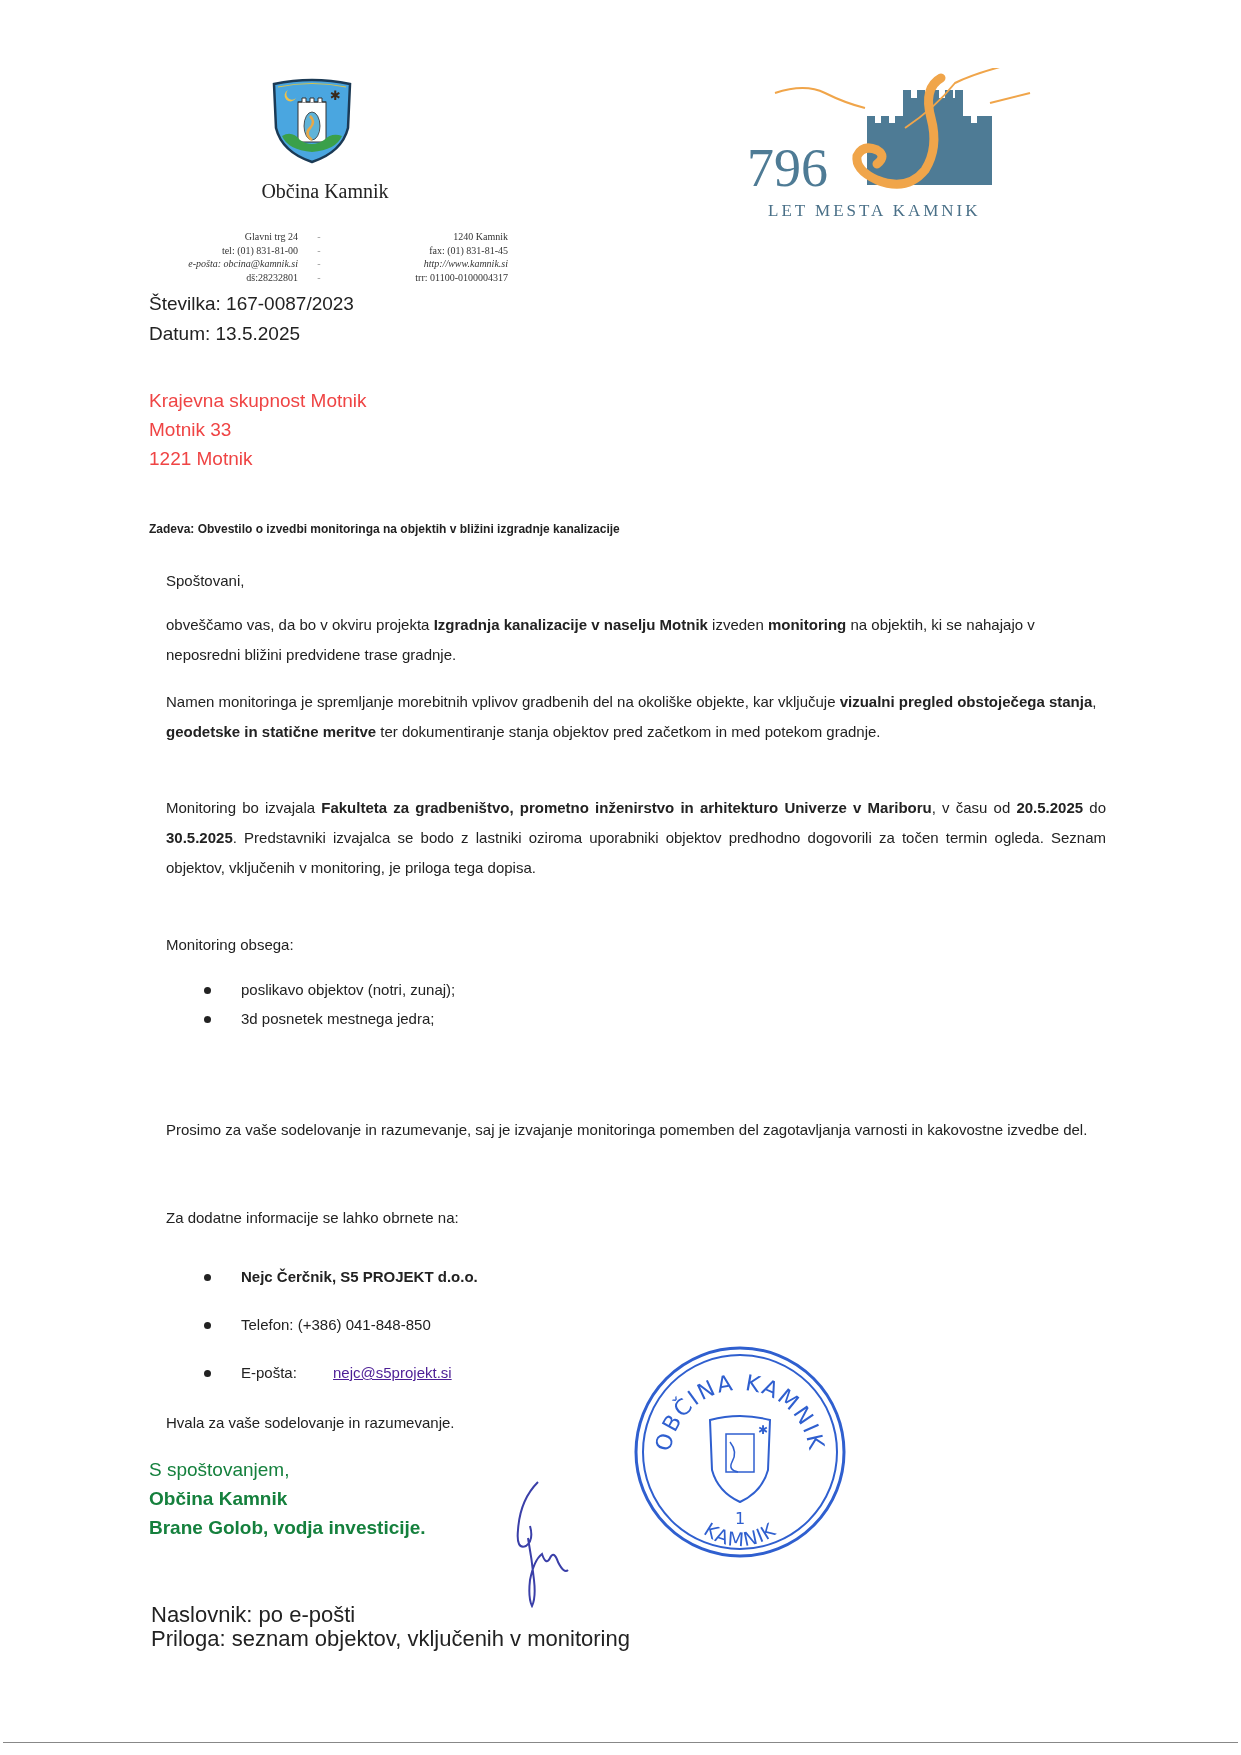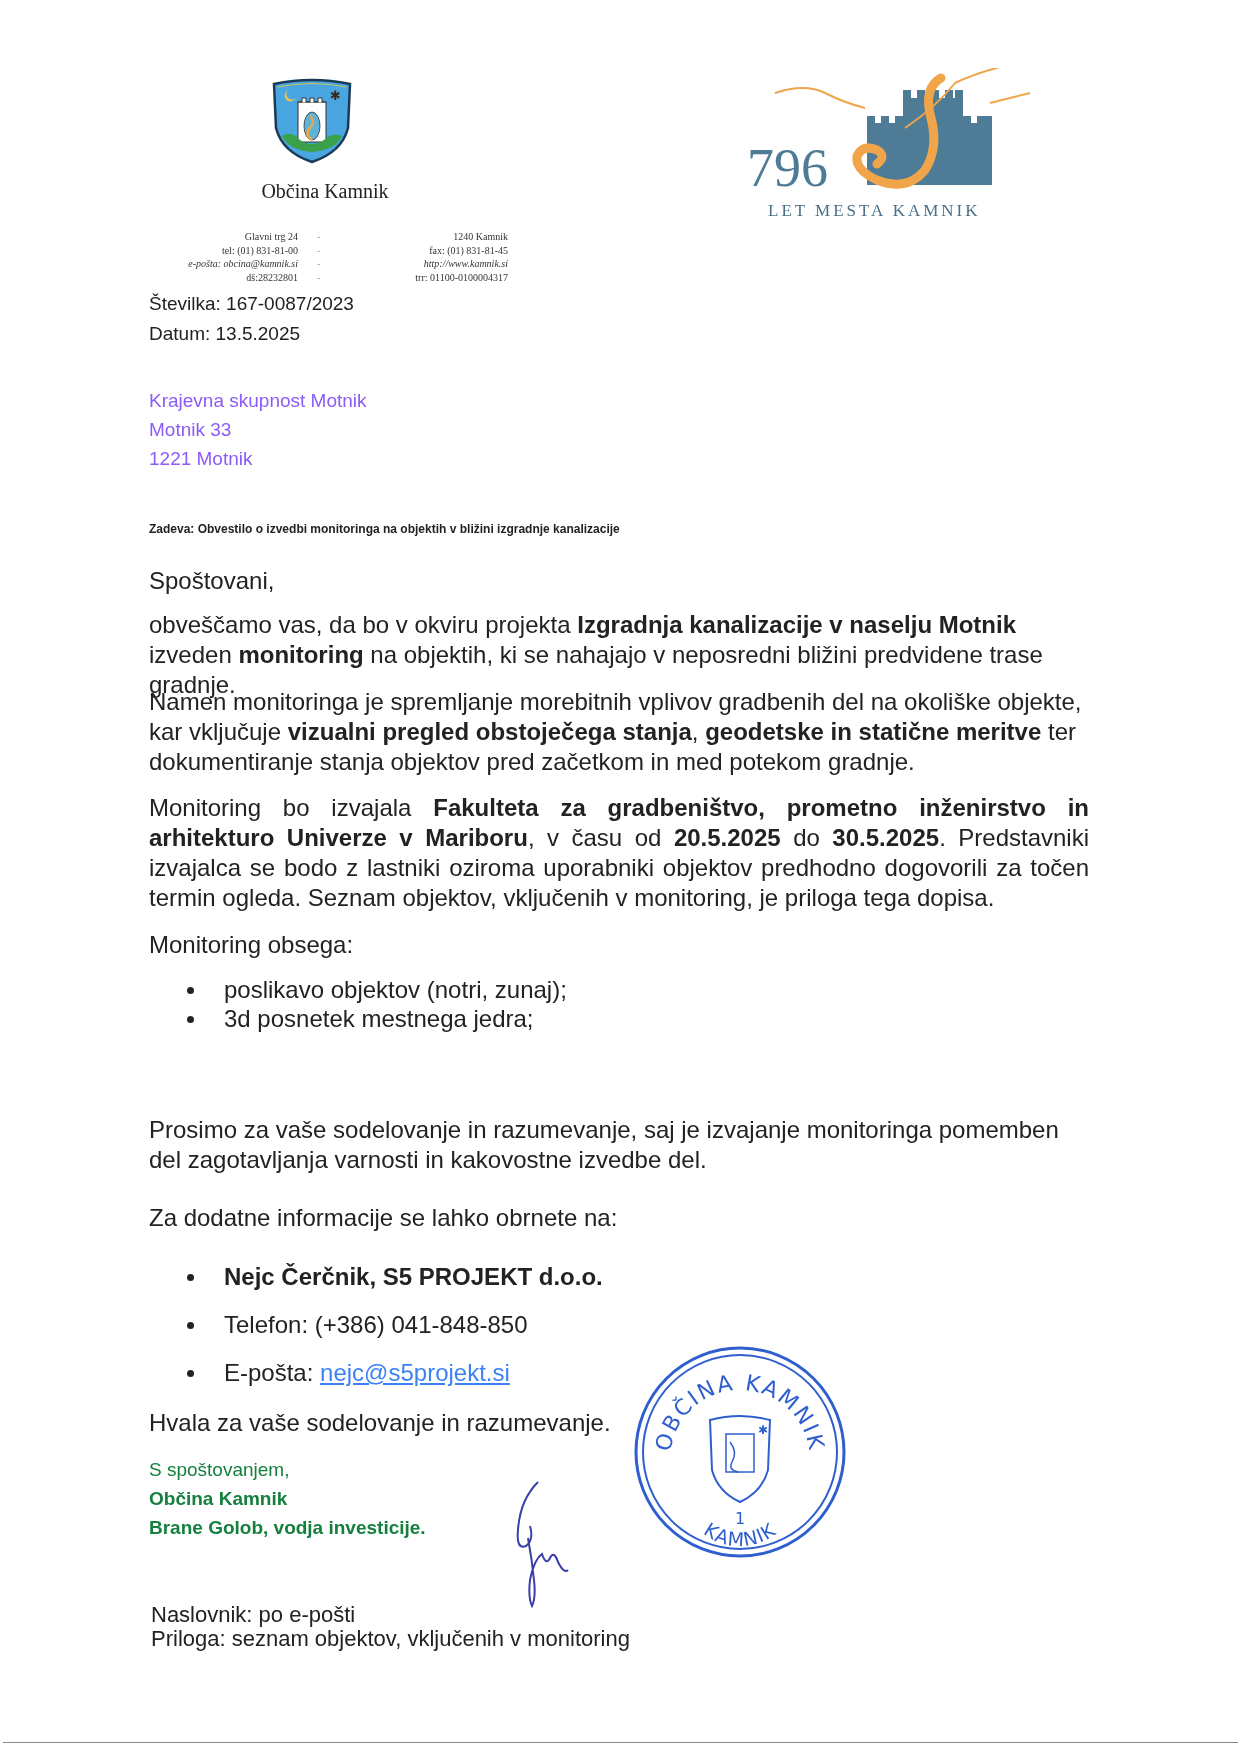--- a/index.html
+++ b/index.html
@@ -21,32 +21,32 @@
     .addr-right { left: 328px; width: 180px; text-align: right; }
     .it { font-style: italic; }
     
     .logo796 { left: 745px; top: 68px; width: 300px; height: 160px; }
     .logo-caption {
       left: 768px; top: 201px; font-family: "Liberation Serif", "DejaVu Serif", serif;
       font-size: 17px; letter-spacing: 3px; color: #4a7088;
     }
     
     .meta { left: 149px; font-size: 19px; color: #222; }
-    .recipient { left: 149px; top: 386px; font-size: 19px; line-height: 29px; color: #8b5cf6; }
+    .recipient { left: 149px; top: 386px; font-size: 19px; line-height: 29px; color: #ef4444; }
     .subject { left: 149px; top: 522px; font-size: 12px; font-weight: bold; color: #222; }
-    .para { left: 149px; width: 940px; font-size: 24px; line-height: 30px; color: #222; }
+    .para { left: 166px; width: 940px; font-size: 15px; line-height: 30px; color: #222; }
     .para b { font-weight: bold; }
     .justify { text-align: justify; }
     ul.bul { list-style: none; margin: 0; padding: 0; }
     ul.bul li { position: relative; padding-left: 75px; }
     ul.bul li::before {
       content: ""; position: absolute; left: 38px; width: 7px; height: 7px; border-radius: 50%;
       background: #222; top: 12px;
     }
-    .email-link { color: #3b82f6; text-decoration: underline; }
+    .email-link { color: #4c1d95; text-decoration: underline; margin-left: 32px; }
     .sig { left: 149px; top: 1455px; font-size: 19px; line-height: 29px; color: #15803d; }
     .footnote { left: 151px; top: 1603px; font-size: 22px; line-height: 24px; color: #222; }
     .stamp { left: 630px; top: 1342px; width: 220px; height: 220px; }
     .signature { left: 490px; top: 1470px; width: 100px; height: 140px; }
     .bottom-rule { left: 3px; top: 1742px; width: 1235px; height: 1px; background: #888; }
   </style>
 </head>
 <body>
 
 <svg class="abs crest" viewBox="0 0 84 86">

